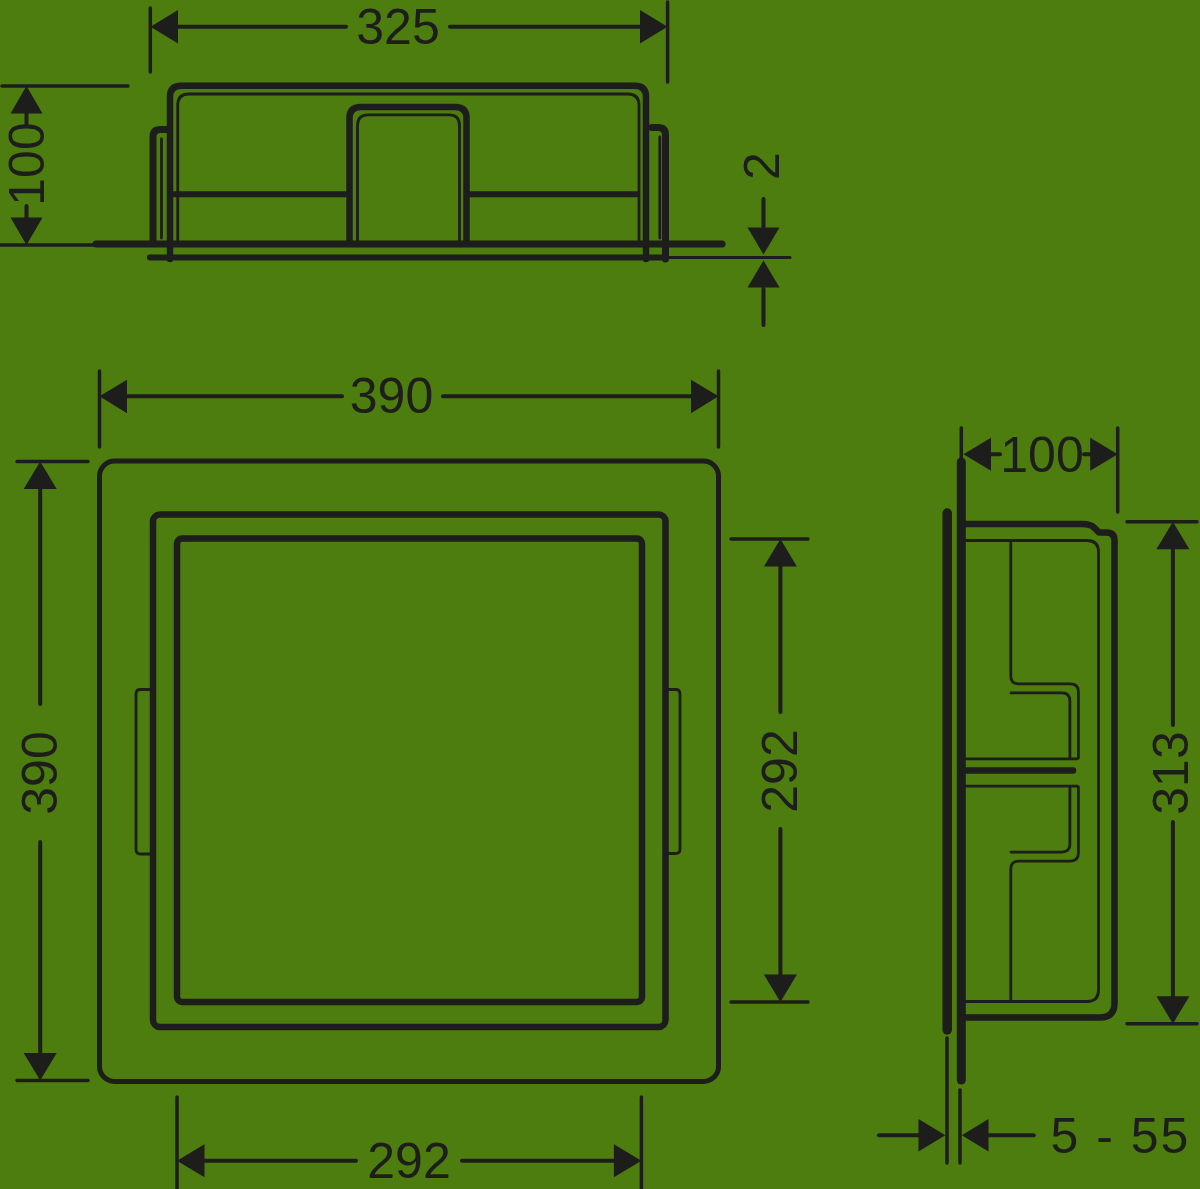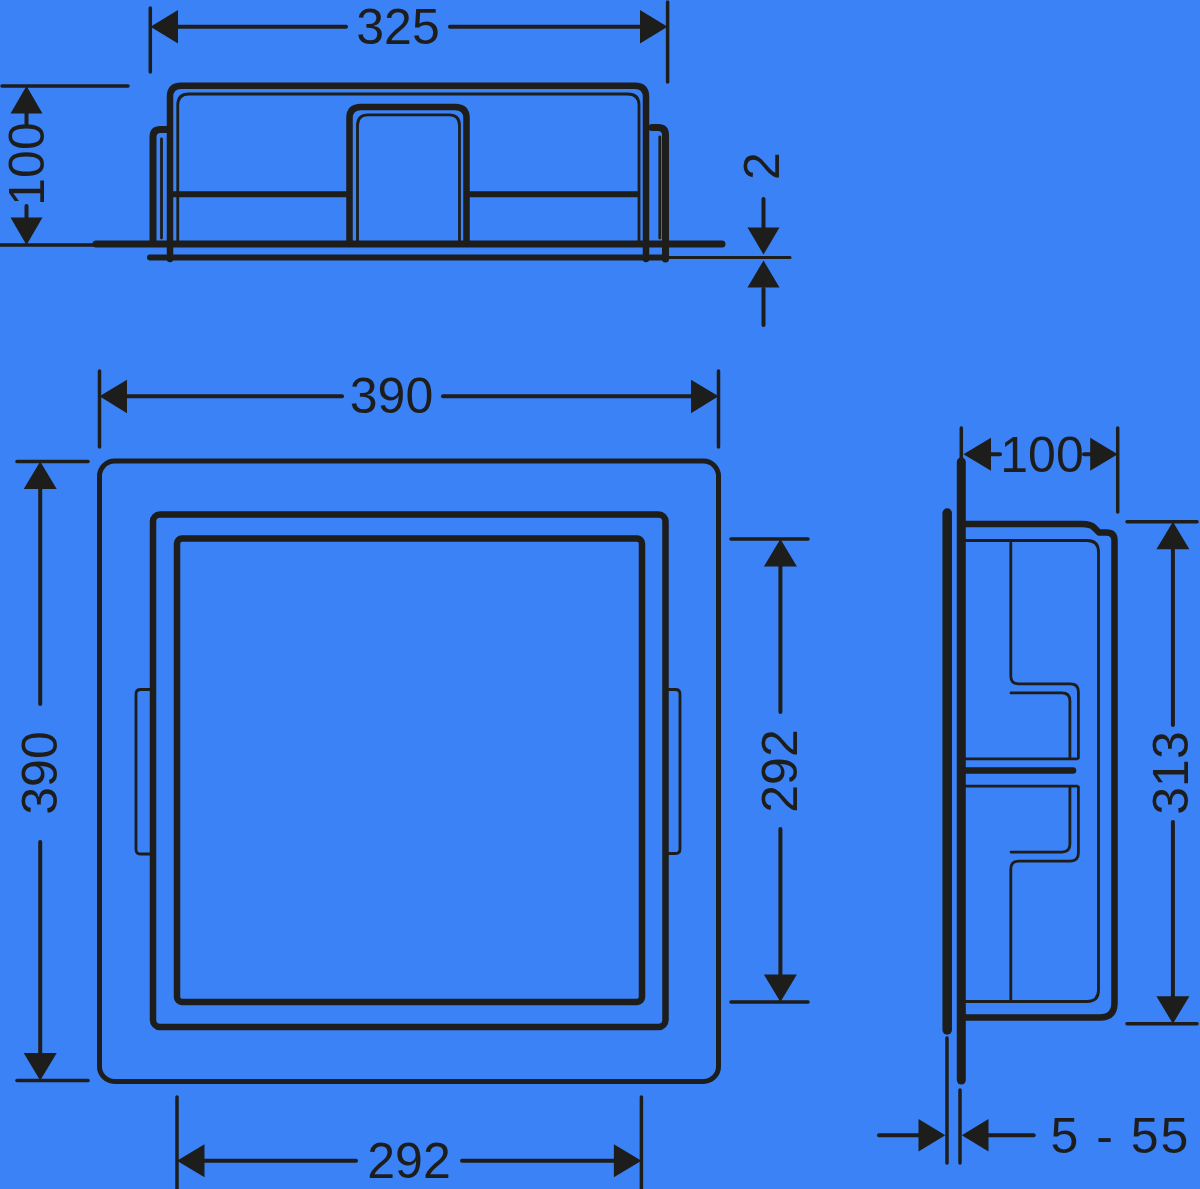--- a/index.html
+++ b/index.html
@@ -1,16 +1,16 @@
 <!DOCTYPE html>
 <html><head>
 <meta charset="utf-8">
 <style>
   html,body{margin:0;padding:0;background:#ffffff;}
-  .wrap{width:1200px;height:1189px;position:relative;background:#3b82f6;text-decoration:underline;}
+  .wrap{width:1200px;height:1189px;position:relative;background:#4d7c0f;text-decoration:underline;}
   svg{display:block;}
   text{font-family:"Liberation Sans",sans-serif;fill:#1d1d1b;}
 </style>
 </head>
 <body>
 <div class="wrap">
 <svg width="1200" height="1189" viewBox="0 0 1200 1189" fill="none" stroke-linecap="round" stroke-linejoin="round">
 
 <g stroke="#1d1d1b">
   <line x1="150.3" y1="8" x2="150.3" y2="72" stroke-width="3.5"></line>

